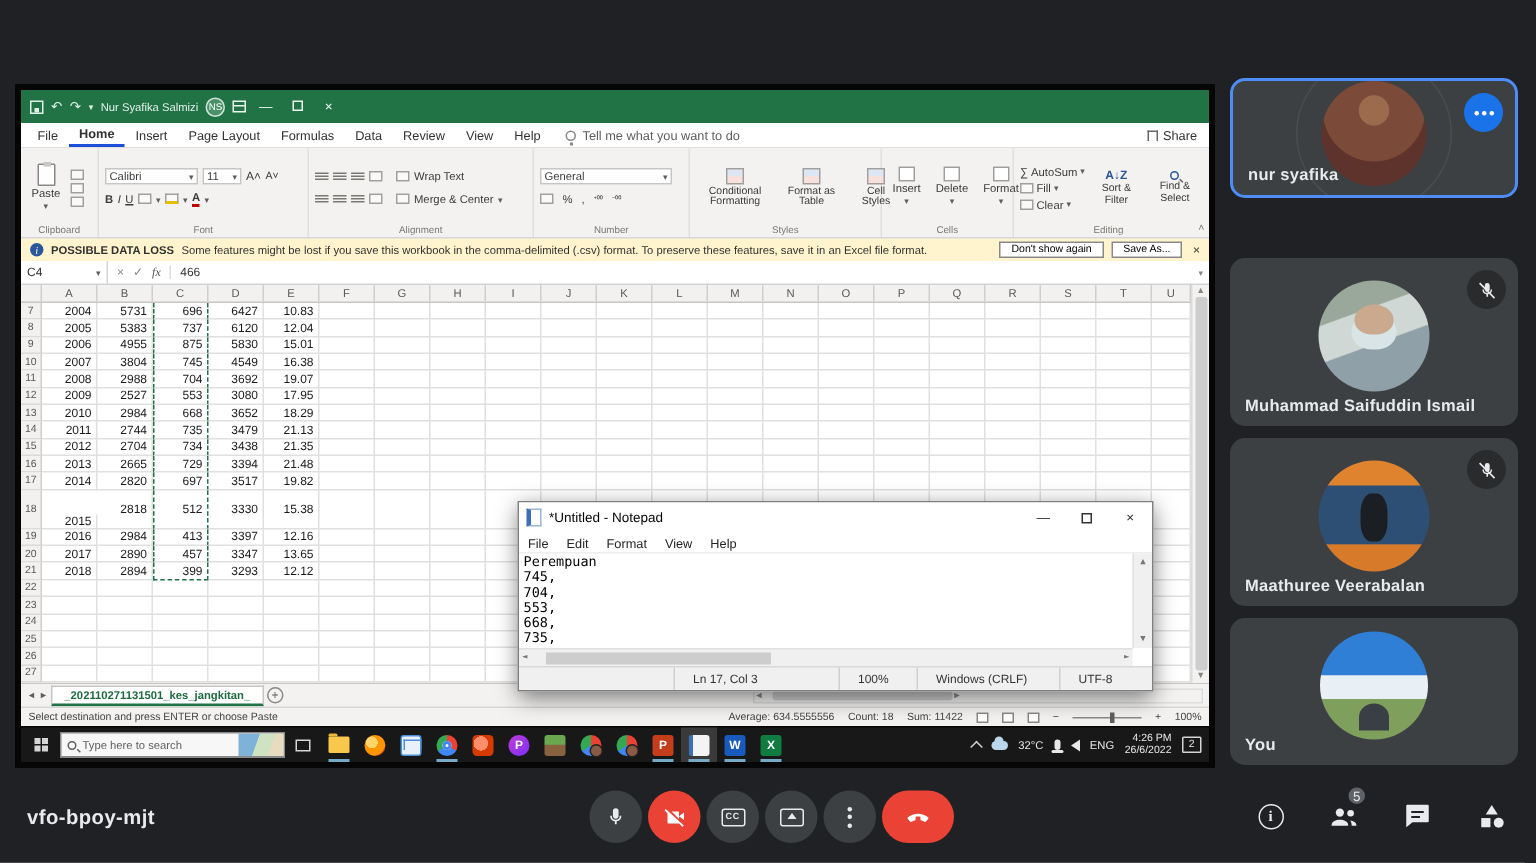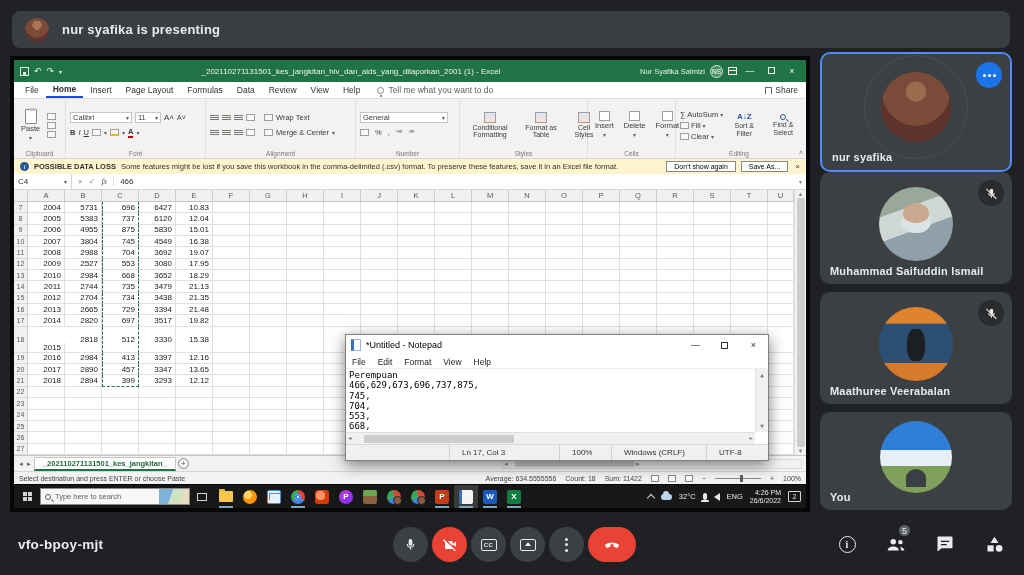--- a/index.html
+++ b/index.html
@@ -182,36 +182,31 @@
   .rt-ics{position:absolute;right:18px;top:532px;display:flex;align-items:center;gap:25px;}
   .rt{position:relative;width:24px;height:24px;display:flex;align-items:center;justify-content:center;}
   .info-circ{width:17px;height:17px;border:1.7px solid #e8eaed;border-radius:50%;color:#e8eaed;font-size:10px;font-weight:bold;display:flex;align-items:center;justify-content:center;font-family:"Liberation Serif",serif;}
   .badge5{position:absolute;top:-9px;right:-4px;min-width:15px;height:15px;border-radius:50%;background:#5f6368;color:#e8eaed;font-size:9px;display:flex;align-items:center;justify-content:center;border:2px solid #202124;}
 </style>
 </head>
 <body>
 
 <div id="root">
 
-  <div class="banner">
-    <div class="banner-avatar"></div>
-    <div class="banner-text">nur syafika is presenting</div>
-  </div>
 
   <div class="screen">
 
     <div class="xl">
       <div class="xl-title">
         <div class="qat">
           <span class="savebox"></span>
           <span>↶</span>
           <span>↷</span>
           <span style="font-size:6px">▾</span>
         </div>
-        <div class="xl-title-text">_202110271131501_kes_jangkitan_hiv_dan_aids_yang_dilaporkan_2001 (1) - Excel</div>
         <span class="xl-user">Nur Syafika Salmizi</span>
         <span class="ns-circle">NS</span>
         <span class="ribbonopt-ic"></span>
         <span class="winbtn">—</span>
         <span class="winbtn"><span class="restore-ic"></span></span>
         <span class="winbtn">×</span>
       </div>
 
       <div class="xl-menu">
         <span style="display:flex;align-items:center;">
@@ -1094,41 +1089,41 @@
       </span>
     </div>
     <div class="np-menu">
         <span>File</span>
         <span>Edit</span>
         <span>Format</span>
         <span>View</span>
         <span>Help</span>
       </div>
     <div class="np-body">
-      <div class="np-lines"><div>Perempuan</div><div>466,629,673,696,737,875,</div><div>745,</div><div>704,</div><div>553,</div><div>668,</div><div>735,</div></div>
+      <div class="np-lines"><div>Perempuan</div><div>745,</div><div>704,</div><div>553,</div><div>668,</div><div>735,</div></div>
       <div class="np-vsb">
           <span>▲</span>
           <span>▼</span>
         </div>
       <div class="np-hsb">
           <span>◄</span>
           <span class="np-hthumb"></span>
           <span>►</span>
         </div>
     </div>
     <div class="np-status">
       <span class="np-sp"></span>
       <span class="np-cell" style="width:110px">Ln 17, Col 3</span>
       <span class="np-cell" style="width:52px">100%</span>
       <span class="np-cell" style="width:95px">Windows (CRLF)</span>
       <span class="np-cell" style="width:62px">UTF-8</span>
     </div>
   </div>
 
-  <div class="tile" style="top:52px;height:120px;border:2px solid #4e8df6;">
+  <div class="tile" style="top:52px;height:80px;border:2px solid #4e8df6;">
     <div class="ring"></div>
     <div class="av av1"></div>
     <div class="morebtn">
         <i></i>
         <i></i>
         <i></i>
       </div>
     <div class="pname">nur syafika</div>
   </div>
 

